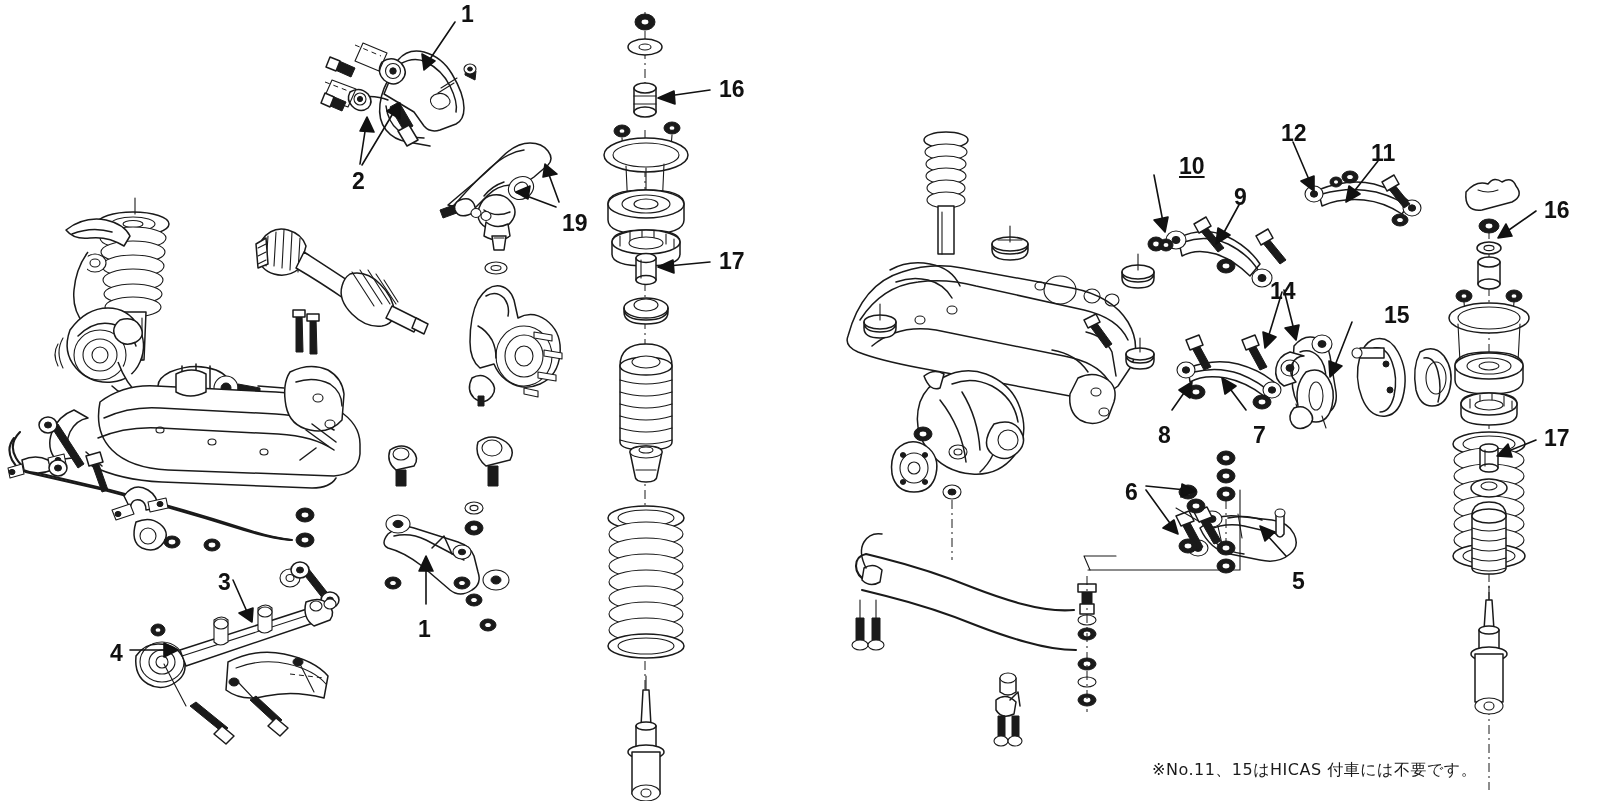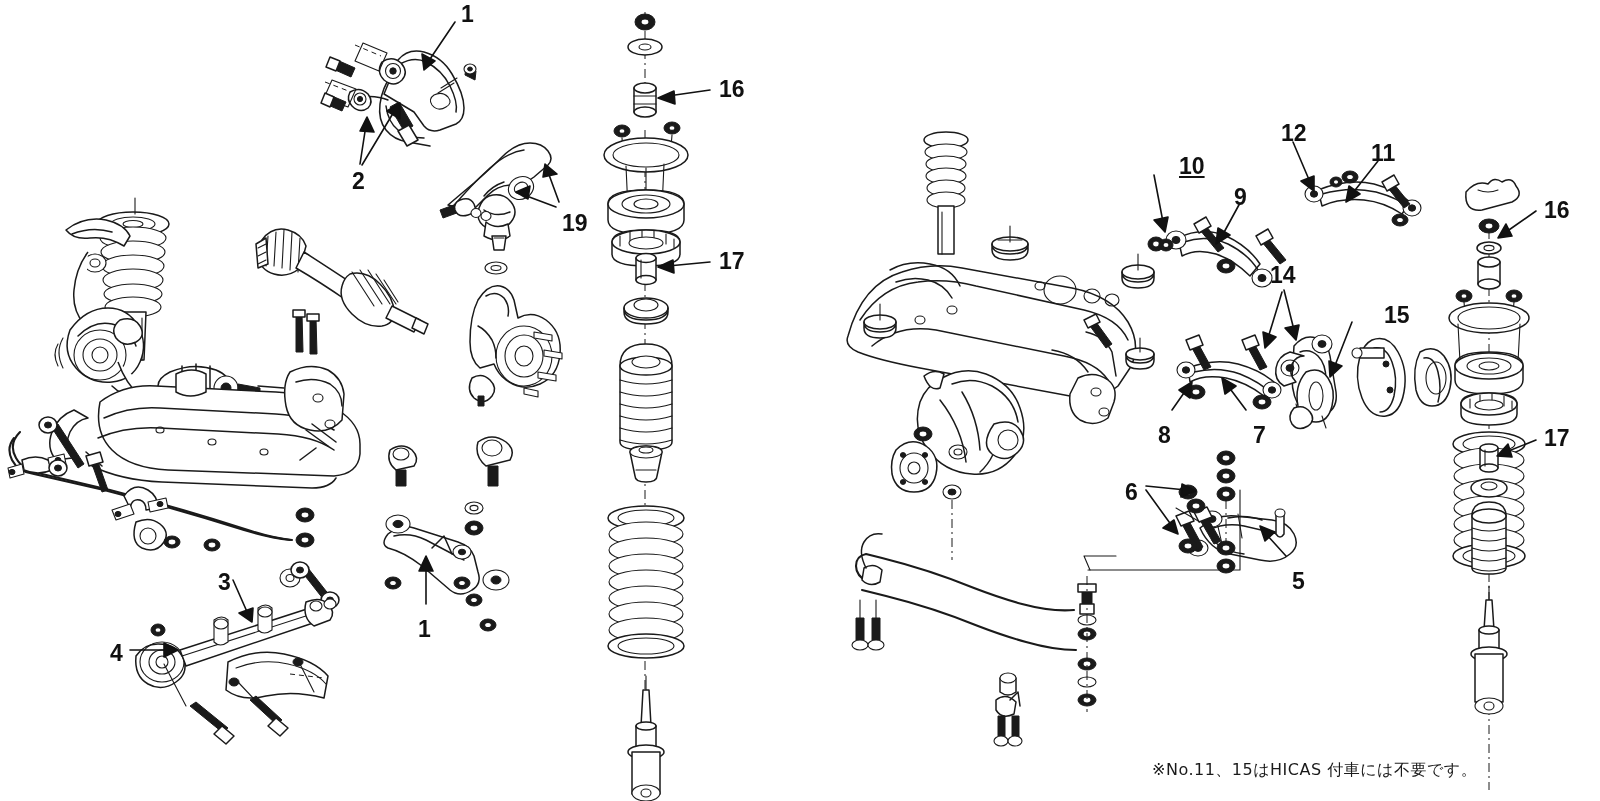--- a/index.html
+++ b/index.html
@@ -884,21 +884,21 @@
 <div class="callout" style="left:562px; top:212px;">19</div>
 <div class="callout" style="left:719px; top:78px;">16</div>
 <div class="callout" style="left:719px; top:250px;">17</div>
 <div class="callout" style="left:218px; top:571px;">3</div>
 <div class="callout" style="left:110px; top:642px;">4</div>
 <div class="callout" style="left:418px; top:618px;">1</div>
 <div class="callout" style="left:1179px; top:155px;text-decoration:underline;">10</div>
 <div class="callout" style="left:1234px; top:186px;">9</div>
 <div class="callout" style="left:1281px; top:122px;text-align:center;">12</div>
 <div class="callout" style="left:1371px; top:142px;">11</div>
-<div class="callout" style="left:1270px; top:264px;">14</div>
+<div class="callout" style="left:1270px; top:280px;">14</div>
 <div class="callout" style="left:1350px; top:304px;margin-left:34px;">15</div>
 <div class="callout" style="left:1158px; top:424px;">8</div>
 <div class="callout" style="left:1253px; top:424px;">7</div>
 <div class="callout" style="left:1125px; top:481px;">6</div>
 <div class="callout" style="left:1292px; top:570px;">5</div>
 <div class="callout" style="left:1544px; top:199px;">16</div>
 <div class="callout" style="left:1544px; top:427px;">17</div>
 
 <div class="footnote" style="left:1152px; top:760px;">※No.11、15はHICAS 付車には不要です。</div>
 

